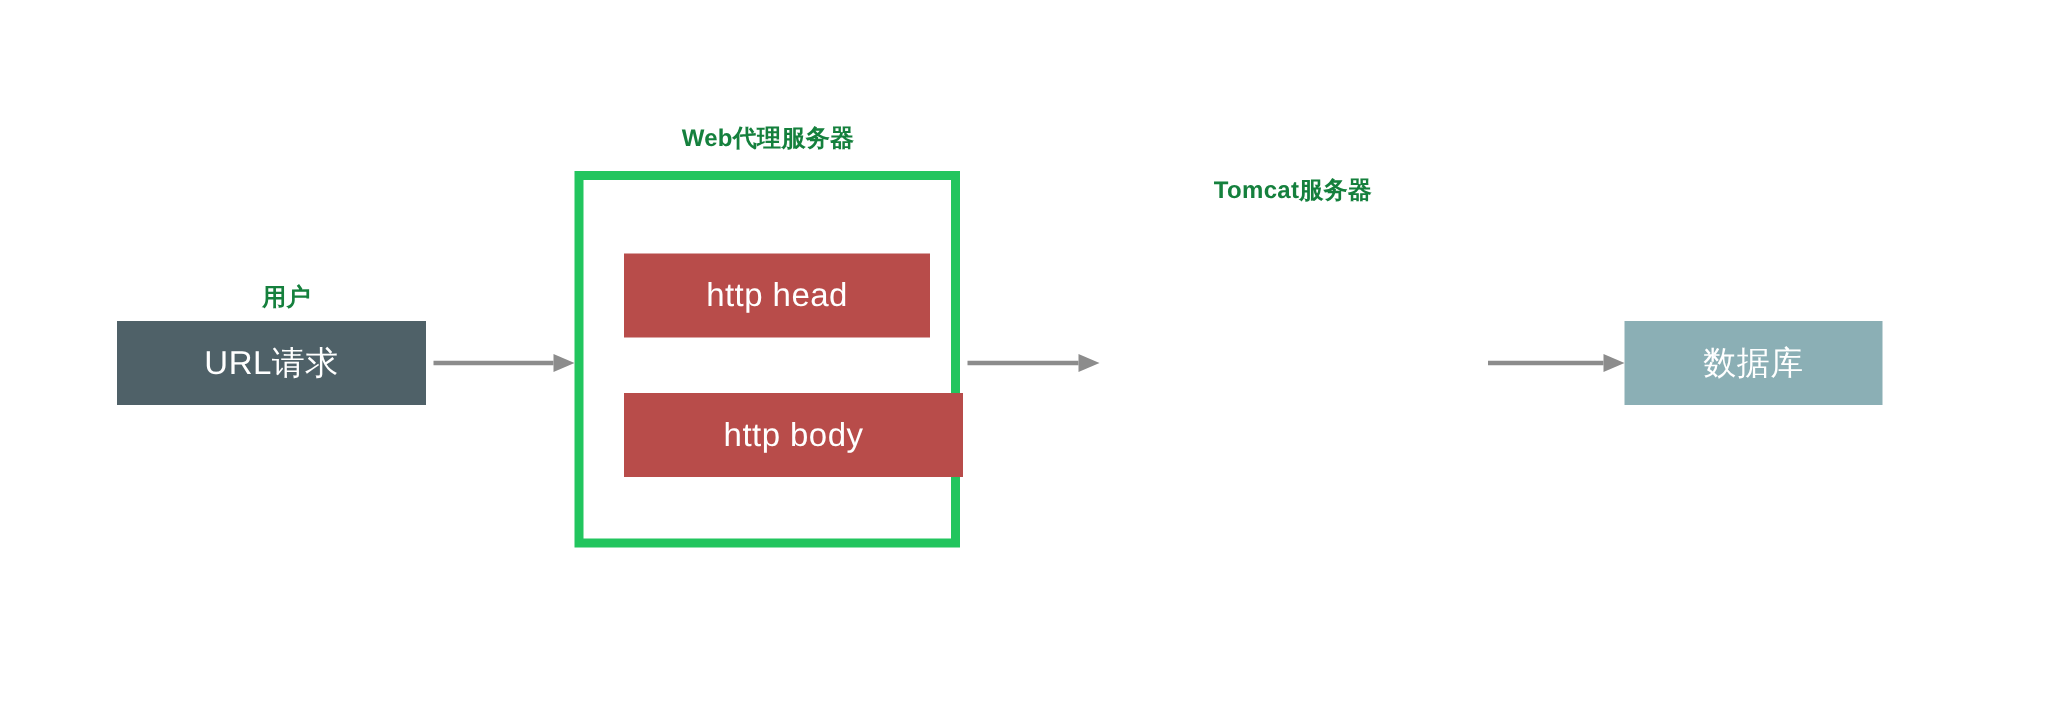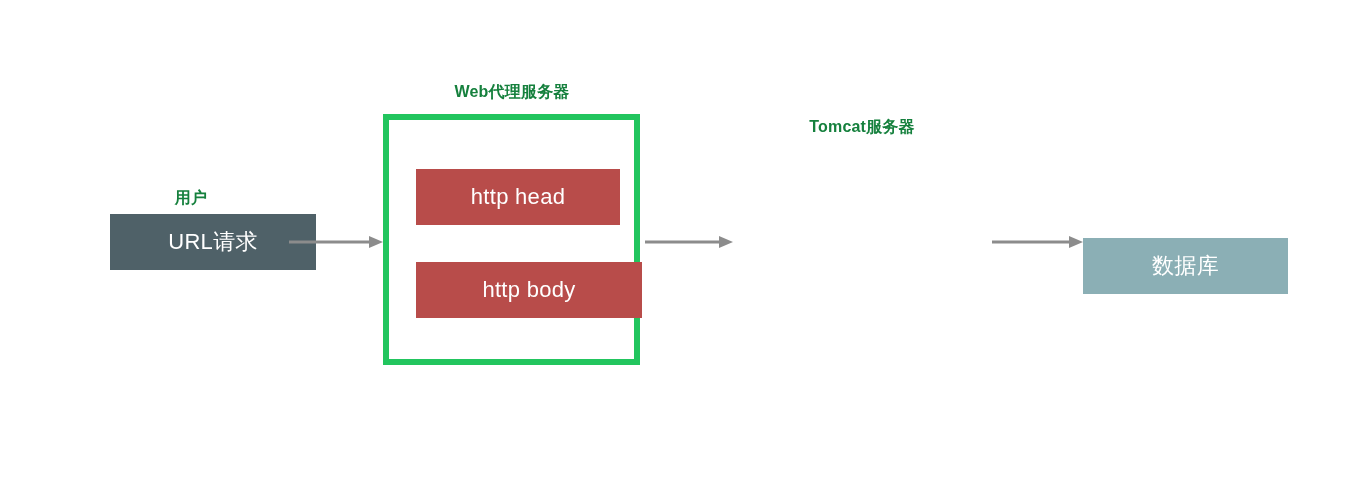--- a/index.html
+++ b/index.html
@@ -70,21 +70,21 @@
   }
   .arrow svg { display: block; overflow: visible; }
 </style>
 </head>
 <body>
 
 <div class="canvas">
 
   <div class="caption" style="left:141px; top:175px; width:100px;margin-top:13px;">用户</div>
 
-  <div class="node box box-slate" style="left:78px; top:214px; width:206px; height:56px;margin-left:32px;">URL请求</div>
+  <div class="node box box-slate" style="left:78px; top:214px; width:206px; height:56px;">URL请求</div>
 
   <div class="arrow" style="left:289px; top:235px; width:94px;">
     <svg width="94" height="14" viewBox="0 0 94 14">
       <line x1="0" y1="7" x2="80" y2="7" stroke="#8c8c8c" stroke-width="3"></line>
       <polygon points="80,1 94,7 80,13" fill="#8c8c8c"></polygon>
     </svg>
   </div>
 
   <div class="caption" style="left:412px; top:82px; width:200px;">Web代理服务器</div>
 
@@ -103,15 +103,15 @@
   <div class="caption" style="left:772px; top:117px; width:180px;">Tomcat服务器</div>
 
 
   <div class="arrow" style="left:992px; top:235px; width:91px;">
     <svg width="91" height="14" viewBox="0 0 91 14">
       <line x1="0" y1="7" x2="77" y2="7" stroke="#8c8c8c" stroke-width="3"></line>
       <polygon points="77,1 91,7 77,13" fill="#8c8c8c"></polygon>
     </svg>
   </div>
 
-  <div class="node box box-teal" style="left:1083px; top:214px; width:205px; height:56px;margin-top:24px;">数据库</div>
+  <div class="node box box-teal" style="left:1083px; top:214px; width:172px; height:56px;">数据库</div>
 
 </div>
 
 </body></html>

